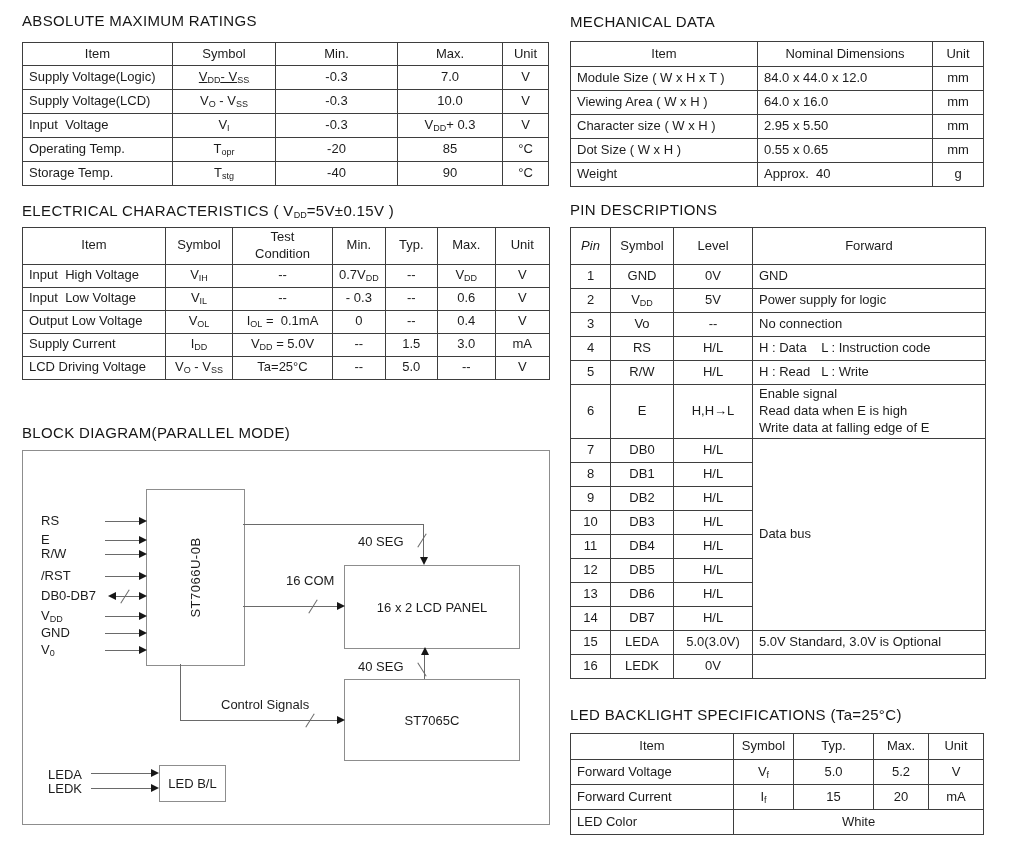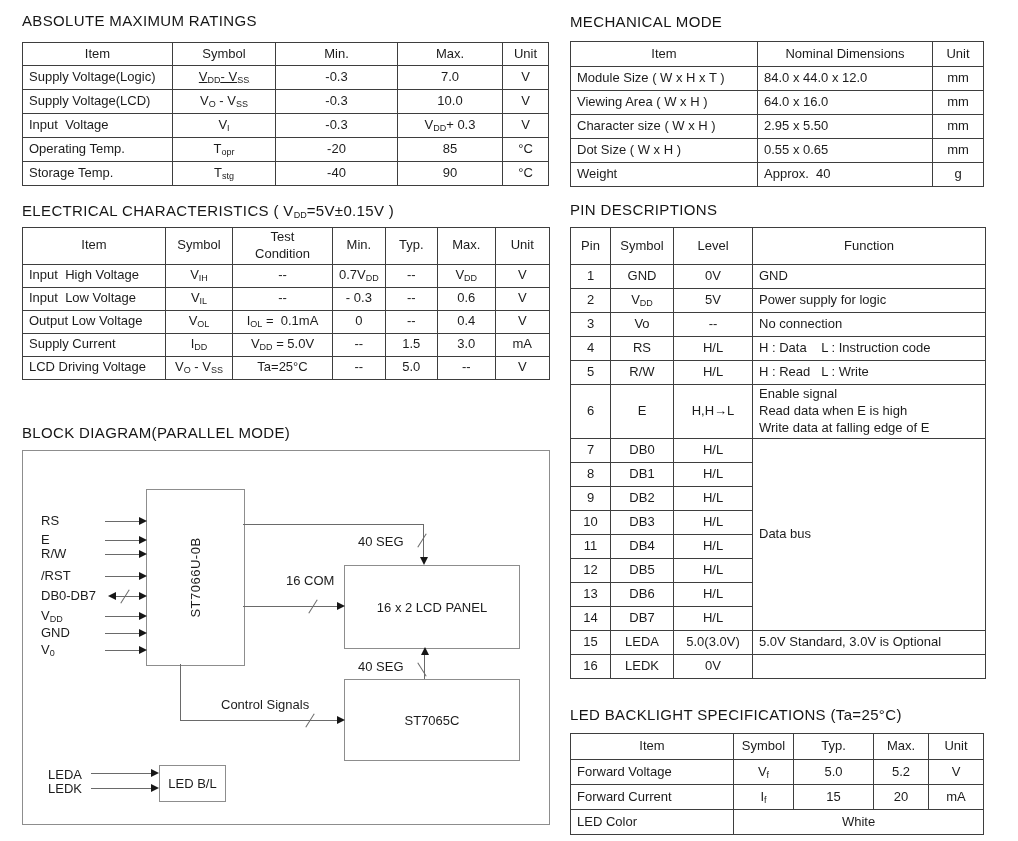--- a/index.html
+++ b/index.html
@@ -28,21 +28,21 @@
   .slash{position:absolute;width:16px;height:1px;background:#6a6a6a;}
   .s-f{transform:rotate(-58deg);}  
   .s-b{transform:rotate(58deg);}   
 </style>
 </head>
 <body>
 
 <div id="canvas">
 
   <div class="sec-title" style="left:22px;top:12px">ABSOLUTE MAXIMUM RATINGS</div>
-  <div class="sec-title" style="left:570px;top:13px">MECHANICAL MODE</div>
+  <div class="sec-title" style="left:570px;top:13px">MECHANICAL DATA</div>
   <div class="sec-title" style="left:22px;top:202px">ELECTRICAL CHARACTERISTICS  ( V<sub>DD</sub>=5V±0.15V )</div>
   <div class="sec-title" style="left:570px;top:201px">PIN DESCRIPTIONS</div>
   <div class="sec-title" style="left:22px;top:424px">BLOCK DIAGRAM(PARALLEL MODE)</div>
   <div class="sec-title" style="left:570px;top:706px">LED BACKLIGHT SPECIFICATIONS (Ta=25°C)</div>
 
   <table class="dt" id="t-abs" style="left:22px;top:42px">
       <colgroup>
         <col style="width: 150px;">
         <col style="width: 103px;">
         <col style="width: 122px;">
@@ -208,24 +208,24 @@
     </table>
   <table class="dt" id="t-pin" style="left:570px;top:227px">
       <colgroup>
         <col style="width: 40px;">
         <col style="width: 63px;">
         <col style="width: 79px;">
         <col style="width: 233px;">
       </colgroup>
       <thead>
         <tr>
-          <th style="height: 34px;">Pin</th>
+          <th style="height: 34px; font-style: italic;">Pin</th>
           <th style="height: 34px;">Symbol</th>
           <th style="height: 34px;">Level</th>
-          <th style="height: 34px;">Function</th>
+          <th style="height: 34px;">Forward</th>
         </tr>
       </thead>
       <tbody>
         <tr>
           <td class="ac" style="height: 21px;">1</td>
           <td class="ac" style="height: 21px;">GND</td>
           <td class="ac" style="height: 21px;">0V</td>
           <td class="al" style="height: 21px;">GND</td>
         </tr>
         <tr>

